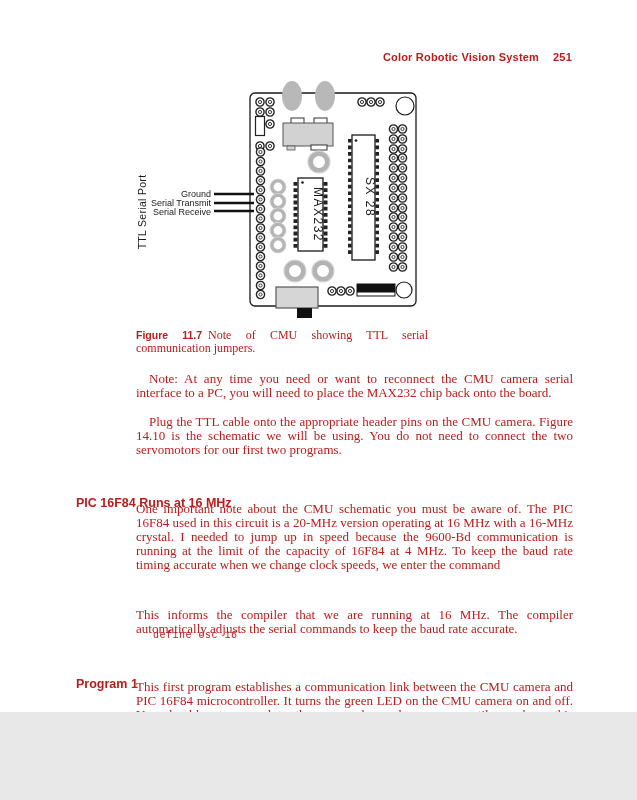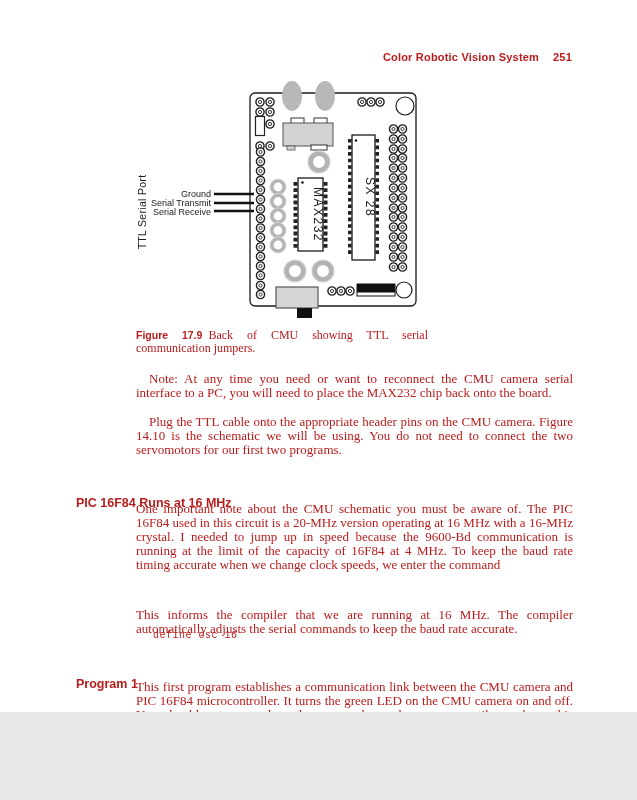--- a/index.html
+++ b/index.html
@@ -218,21 +218,21 @@
     </g>
 
     <text class="svg-label" font-size="9" text-anchor="end" x="211" y="197">Ground</text>
     <text class="svg-label" font-size="9" text-anchor="end" x="211" y="206">Serial Transmit</text>
     <text class="svg-label" font-size="9" text-anchor="end" x="211" y="214.5">Serial Receive</text>
 
     <text class="svg-label" font-size="10.5" letter-spacing="0.3" text-anchor="middle" transform="translate(146 212) rotate(-90)">TTL Serial Port</text>
   </svg>
 
   <div class="fig-caption">
-    <span class="cap-label">Figure 17.9</span><span>Back of CMU showing TTL serial communication jumpers.</span>
+    <span class="cap-label">Figure 11.7</span><span>Note of CMU showing TTL serial communication jumpers.</span>
   </div>
 
   <p class="bodypara indent" style="top:372px"><span class="note-label">Note:</span><span> At any time you need or want to reconnect the CMU camera serial interface to a PC, you will need to place the MAX232 chip back onto the board.</span></p>
 
   <p class="bodypara indent" style="top:415px">Plug the TTL cable onto the appropriate header pins on the CMU camera. Figure 14.10 is the schematic we will be using. You do not need to connect the two servomotors for our first two programs.</p>
 
   <h2 class="section-heading" style="top:478px">PIC 16F84 Runs at 16 MHz</h2>
 
   <p class="bodypara" style="top:502px">One important note about the CMU schematic you must be aware of. The PIC 16F84 used in this circuit is a 20-MHz version operating at 16 MHz with a 16-MHz crystal. I needed to jump up in speed because the 9600-Bd communication is running at the limit of the capacity of 16F84 at 4 MHz. To keep the baud rate timing accurate when we change clock speeds, we enter the command</p>
 

